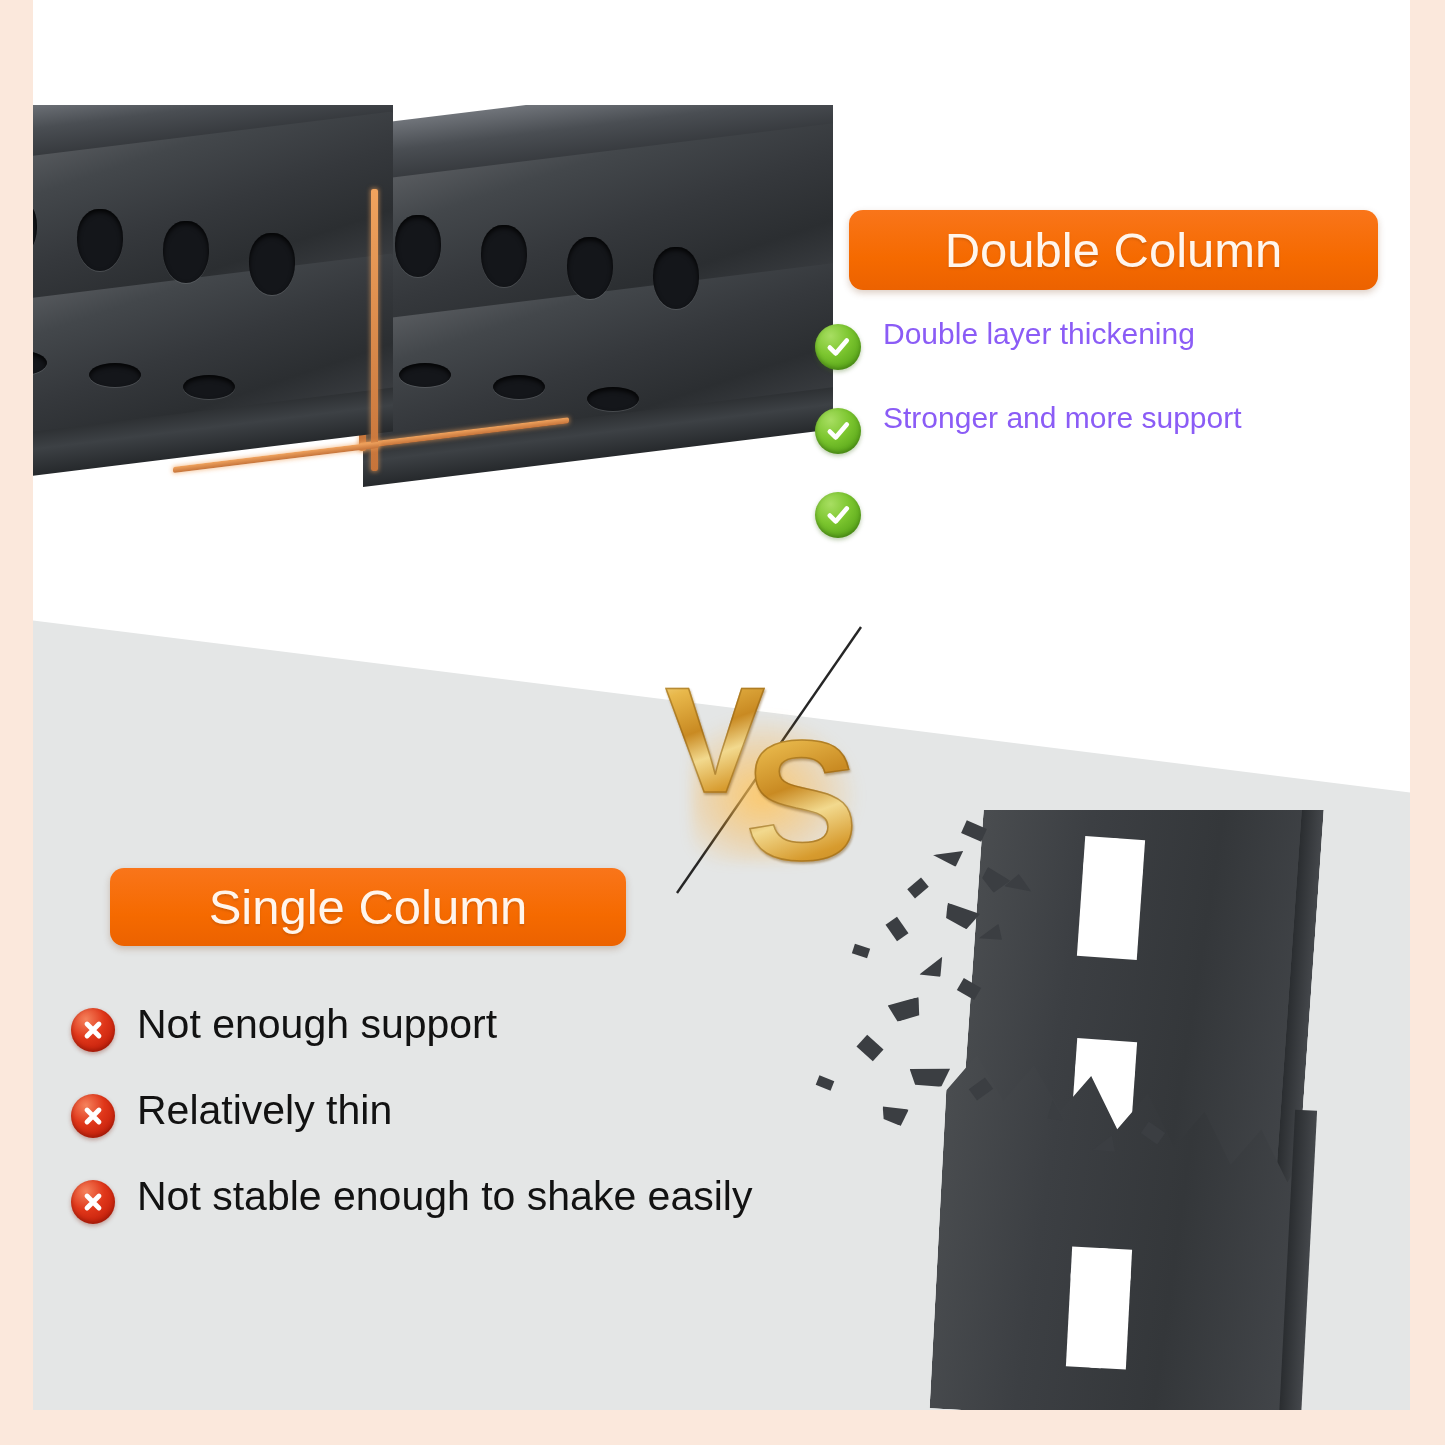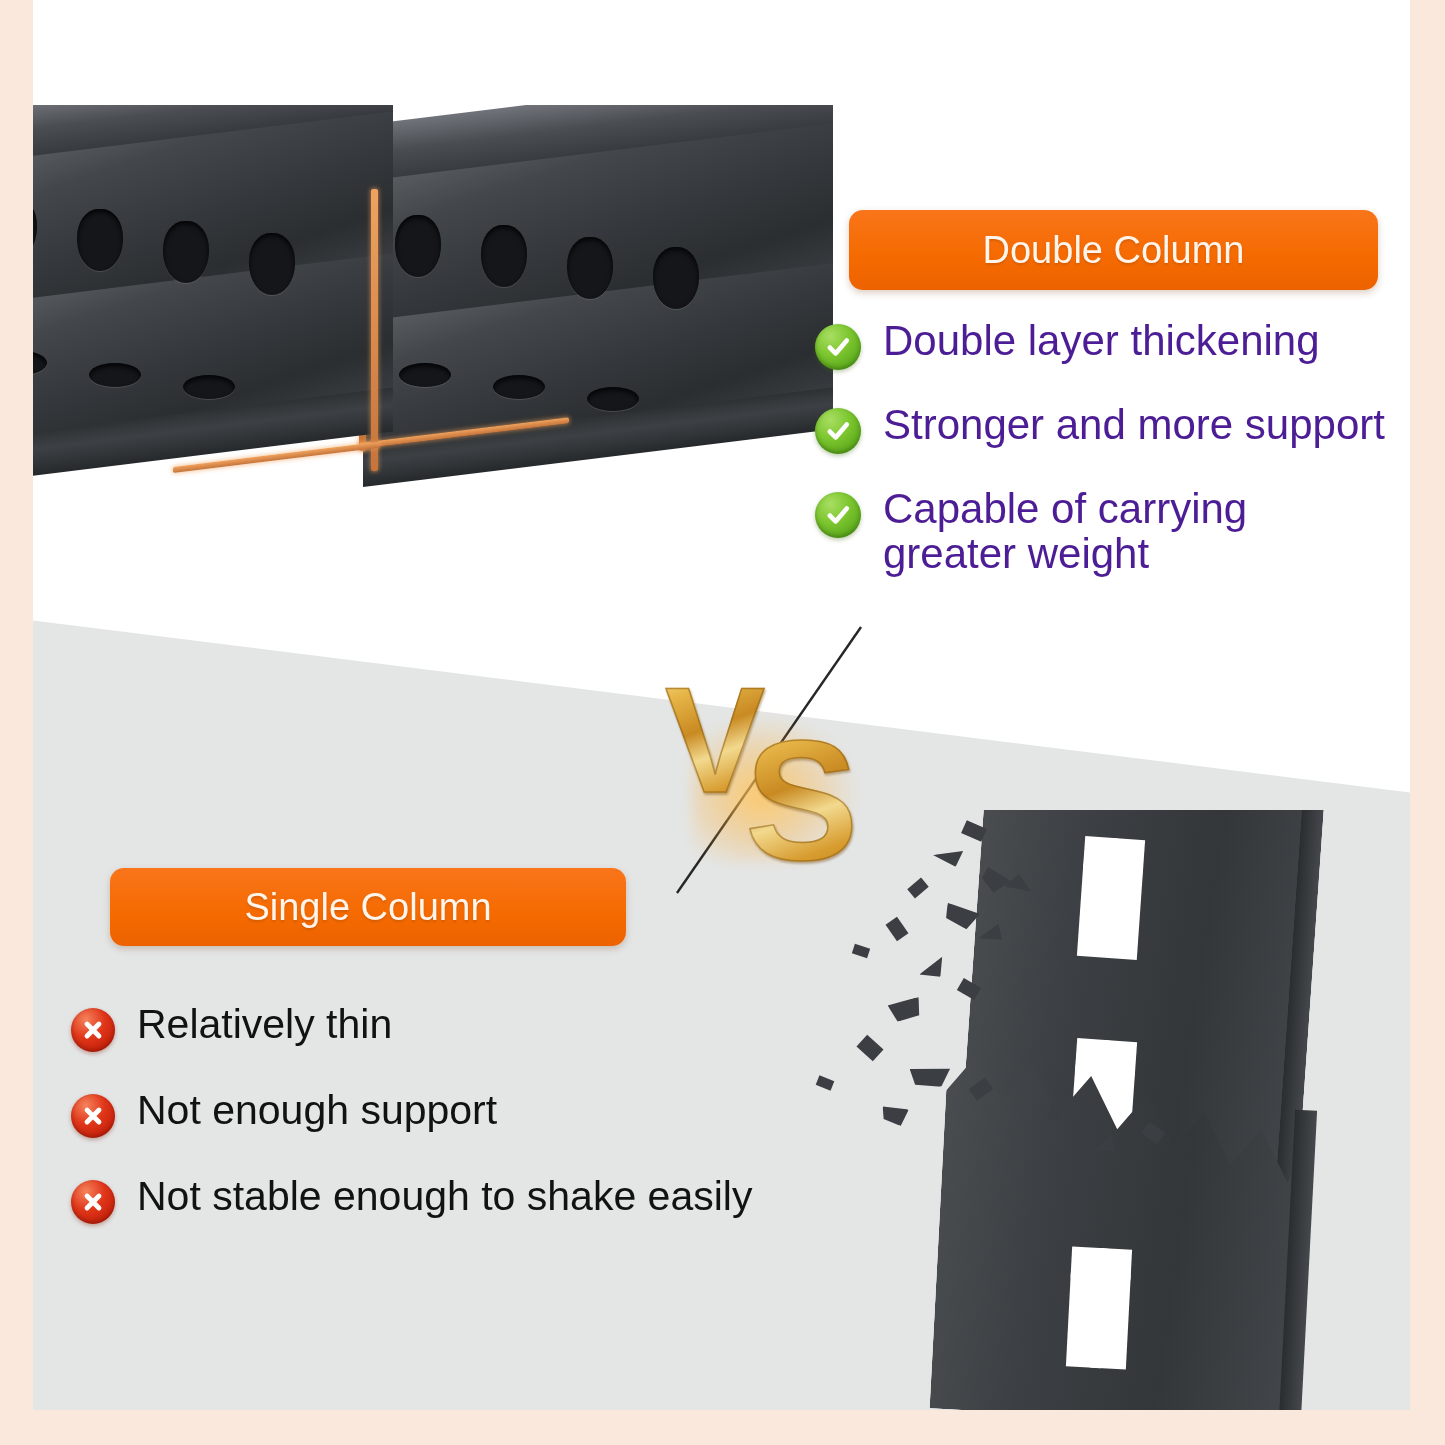--- a/index.html
+++ b/index.html
@@ -134,37 +134,37 @@
   
   .pill{
     position:absolute;
     background:linear-gradient(180deg,#F9751A 0%,#F56A00 60%,#EC6200 100%);
     border-radius:14px;
     display:flex;align-items:center;justify-content:center;
     box-shadow:0 3px 7px rgba(120,60,20,.25);
     z-index:25;
   }
   .pill span{
-    color:#FFF5EC;font-size:38px;line-height:1;white-space:nowrap;
+    color:#FFF5EC;font-size:49px;line-height:1;white-space:nowrap;
     text-shadow:0 2px 2px rgba(150,70,10,.30);
   }
   #pill-double{left:816px;top:210px;width:529px;height:80px;}
   #pill-single{left:77px;top:868px;width:516px;height:78px;}
 
   
   .bullets{position:absolute;z-index:25;}
   .bullet{display:flex;align-items:flex-start;}
   .bullet .icon{flex:0 0 auto;position:relative;}
   .bullet .txt{white-space:pre-line;}
 
   
   #pros{left:782px;top:318px;width:600px;}
   #pros .bullet{margin-bottom:32px;}
   #pros .icon{width:46px;height:46px;margin-top:6px;margin-right:22px;}
-  #pros .txt{color:#4c1d95;font-size:42px;line-height:1.08;}
+  #pros .txt{color:#8b5cf6;font-size:30px;line-height:1.08;}
 
   
   #cons{left:38px;top:1002px;width:840px;}
   #cons .bullet{margin-bottom:36px;}
   #cons .icon{width:44px;height:44px;margin-top:6px;margin-right:22px;}
   #cons .txt{color:#121212;font-size:41px;line-height:1.08;}
 
   
   .circ{
     width:100%;height:100%;border-radius:50%;
@@ -307,49 +307,47 @@
         <div class="txt">Stronger and more support</div>
       </div>
       <div class="bullet">
         <div class="icon">
           <div class="circ green">
             <svg viewBox="0 0 24 24" width="28" height="28" aria-hidden="true">
               <path d="M5 12.5 L10 17.5 L19.5 6.5" fill="none" stroke="#FFFFFF" stroke-width="4" stroke-linecap="round" stroke-linejoin="round"></path>
             </svg>
           </div>
         </div>
-        <div class="txt">Capable of carrying
-greater weight</div>
       </div>
     </div>
 
     <div id="pill-single" class="pill">
       <span>Single Column</span>
     </div>
 
     <div id="cons" class="bullets">
       <div class="bullet">
         <div class="icon">
           <div class="circ red">
             <svg viewBox="0 0 24 24" width="26" height="26" aria-hidden="true">
               <path d="M6.5 6.5 L17.5 17.5 M17.5 6.5 L6.5 17.5" fill="none" stroke="#FFFFFF" stroke-width="4.5" stroke-linecap="round"></path>
             </svg>
           </div>
         </div>
-        <div class="txt">Relatively thin</div>
+        <div class="txt">Not enough support</div>
       </div>
       <div class="bullet">
         <div class="icon">
           <div class="circ red">
             <svg viewBox="0 0 24 24" width="26" height="26" aria-hidden="true">
               <path d="M6.5 6.5 L17.5 17.5 M17.5 6.5 L6.5 17.5" fill="none" stroke="#FFFFFF" stroke-width="4.5" stroke-linecap="round"></path>
             </svg>
           </div>
         </div>
-        <div class="txt">Not enough support</div>
+        <div class="txt">Relatively thin</div>
       </div>
       <div class="bullet">
         <div class="icon">
           <div class="circ red">
             <svg viewBox="0 0 24 24" width="26" height="26" aria-hidden="true">
               <path d="M6.5 6.5 L17.5 17.5 M17.5 6.5 L6.5 17.5" fill="none" stroke="#FFFFFF" stroke-width="4.5" stroke-linecap="round"></path>
             </svg>
           </div>
         </div>
         <div class="txt">Not stable enough to shake easily</div>

